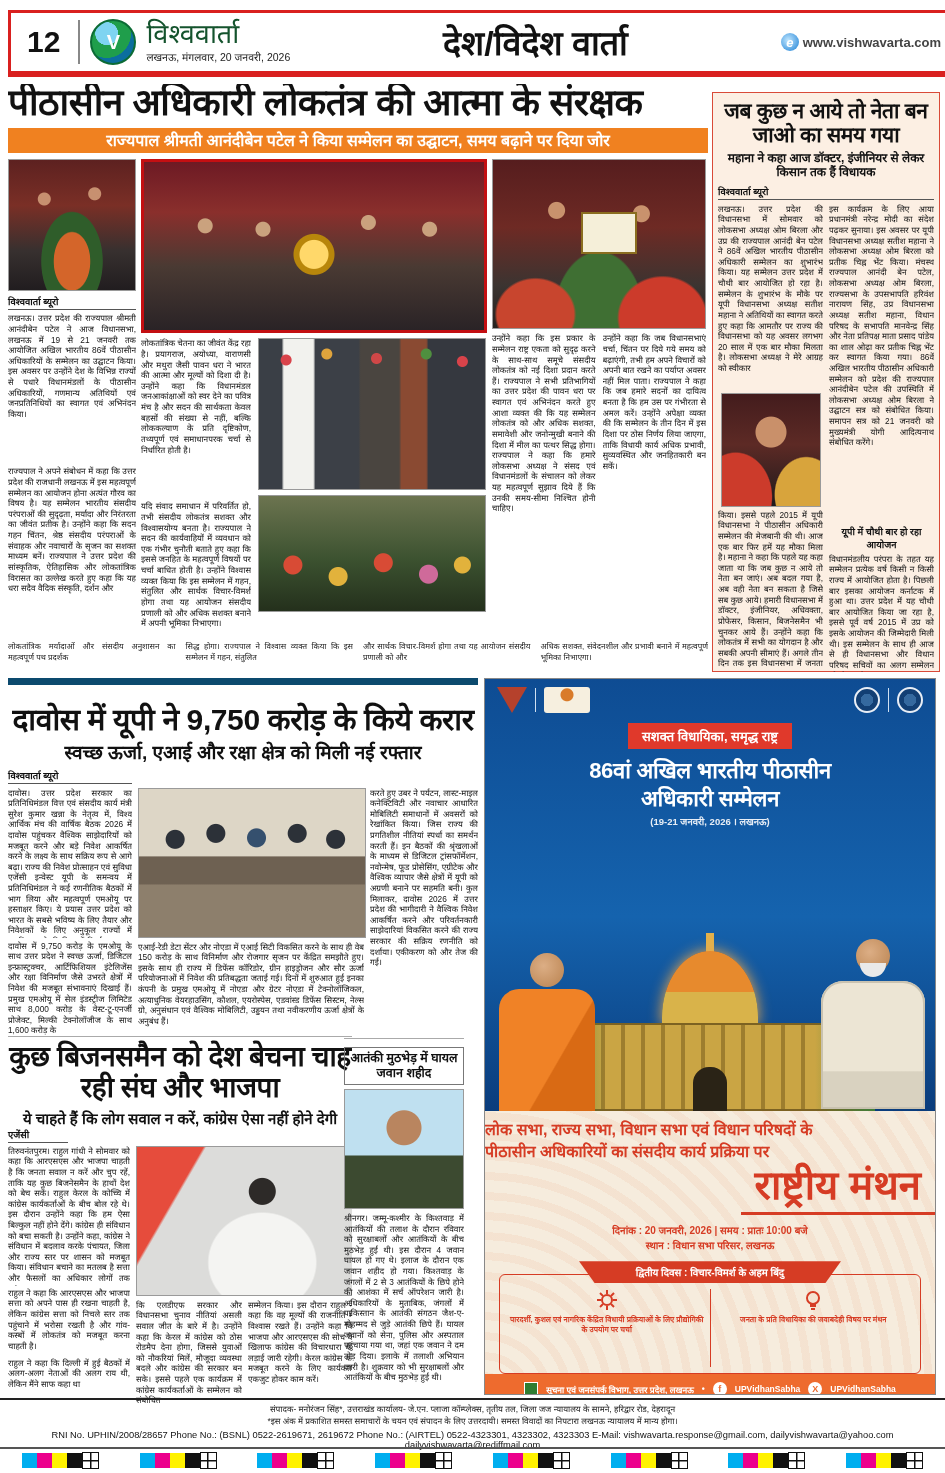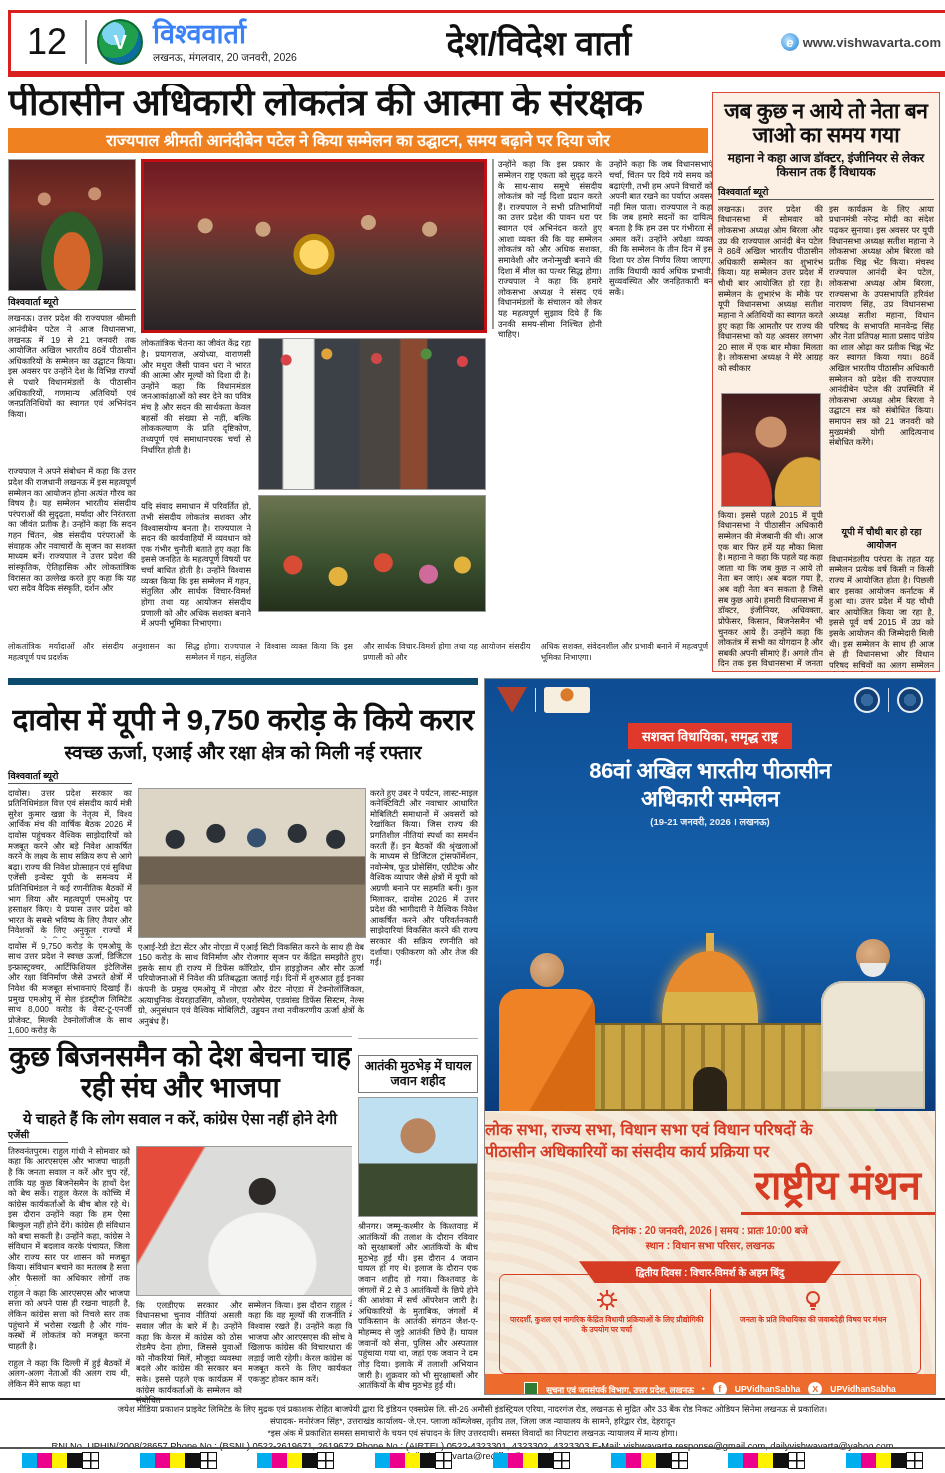--- a/index.html
+++ b/index.html
@@ -1,46 +1,46 @@
 <!DOCTYPE html>
 <html><head>
 <meta charset="utf-8">
 <style>
   html,body{margin:0;padding:0;background:#e9e9e9}
   .page{position:relative;width:945px;height:1473px;background:#fff;margin:0 auto;
         font-family:"Liberation Sans","DejaVu Sans",sans-serif;color:#111;overflow:hidden}
   
   .hd{position:absolute;left:8px;top:10px;width:922px;height:58px;border:3px solid #d9201f;
       border-bottom:6px solid #d9201f;display:flex;align-items:center;padding:0 8px;gap:10px}
-  .pageno{font-size:36px;font-weight:normal;line-height:1;padding:0 8px}
+  .pageno{font-size:30px;font-weight:bold;line-height:1;padding:0 8px}
   .hd-div{width:2px;height:44px;background:#888}
   .globe{width:42px;height:42px;border-radius:50%;
          background:radial-gradient(circle at 35% 30%,#7fd4f1 0 28%,#1f9e4b 29% 60%,#0b6e9e 61% 100%);
          display:flex;align-items:center;justify-content:center;color:#fff;font-weight:bold;font-size:20px;
          border:2px solid #0c6b35}
   .mast{display:flex;flex-direction:column;line-height:1}
-  .mast .nm{font-size:27px;font-weight:bold;color:#3b82f6}
+  .mast .nm{font-size:27px;font-weight:normal;color:#14532d}
   .mast .dt{font-size:10.5px;font-weight:normal;color:#222;margin-top:4px}
   .section-ttl{flex:1;text-align:center;font-size:34px;font-weight:bold;color:#111}
   .site{display:flex;align-items:center;gap:4px;font-size:13px;font-weight:bold;color:#444;text-decoration:none}
   .eicon{width:18px;height:18px;border-radius:50%;background:radial-gradient(circle at 40% 40%,#bfe6ff,#1b7fd4);
          color:#fff;font-weight:bold;font-style:italic;font-size:13px;display:flex;align-items:center;justify-content:center}
   
   .body{font-size:8.3px;line-height:1.28;text-align:justify;color:#151515;overflow:hidden}
   .byline{font-size:9.5px;font-weight:bold;border-bottom:1px solid #555;padding-bottom:1px;margin-bottom:3px}
   .ph{position:relative;border:1px solid #9a9a9a;overflow:hidden}
   
   .lead{position:absolute;left:8px;top:84px;width:700px;height:590px}
   .lead h1{margin:0;font-size:37px;font-weight:bold;line-height:1.05;white-space:nowrap;overflow:hidden;letter-spacing:-.5px}
   .lead .obar{margin-top:5px;background:#f08120;color:#fff;font-size:16px;font-weight:bold;
               text-align:center;padding:4px 0;line-height:1.1}
   .lead-media{display:flex;gap:5px;margin-top:6px;height:478px}
   .lcol{width:128px;flex:none}
   .ccol{width:346px;flex:none;display:flex;flex-direction:column;gap:5px}
-  .rcol{width:214px;flex:none;display:flex;flex-direction:row;gap:4px}
+  .rcol{width:214px;flex:none;display:flex;flex-direction:column;gap:4px}
   .crow{display:flex;gap:7px}
   .cap-strip{display:flex;gap:10px;margin-top:5px;height:30px;overflow:hidden}
   .cap-strip div{flex:1;font-size:8px;line-height:1.3;text-align:justify;color:#222}
   
   .p1{width:126px;height:130px;background:
       radial-gradient(circle at 28% 30%,#c79070 0 6px,transparent 7px),
       radial-gradient(circle at 68% 26%,#c79070 0 6px,transparent 7px),
       radial-gradient(ellipse at 50% 78%,#d4652a 0 20%,#2f5d2a 21% 34%,transparent 35%),
       linear-gradient(180deg,#5d2120 0%,#7a2f26 35%,#37302f 70%,#211d1f 100%)}
   .p2{width:340px;height:168px;border:3px solid #c30f12;background:
@@ -108,21 +108,21 @@
   .dv-c2 .two{display:flex;gap:6px;margin-top:4px;height:110px;overflow:hidden}
   .dv-c2 .two>div{flex:1}
   
   .rahul{position:absolute;left:8px;top:1036px;width:344px;height:356px;border-top:1px solid #aaa;padding-top:4px}
   .rahul h2{margin:0;font-size:28px;font-weight:bold;text-align:center;line-height:1.12;letter-spacing:-.4px}
   .rahul .sh{font-size:15px;font-weight:bold;text-align:center;margin-top:4px}
   .rahul .cols{display:flex;gap:6px;margin-top:2px;height:262px;overflow:hidden}
   .rh-right .two{display:flex;gap:6px;margin-top:4px;height:106px;overflow:hidden}
   .rh-right .two>div{flex:1}
   
-  .soldier{position:absolute;left:358px;top:1038px;width:120px;height:354px;border-top:1px solid #aaa;padding-top:16px}
+  .soldier{position:absolute;left:344px;top:1038px;width:120px;height:354px;border-top:1px solid #aaa;padding-top:8px}
   .soldier h3{margin:0;font-size:12.5px;font-weight:bold;text-align:center;border:1px solid #777;padding:3px 1px;line-height:1.2}
   
   .ad{position:absolute;left:484px;top:678px;width:452px;height:717px;border:1px solid #888;box-sizing:border-box;
       display:flex;flex-direction:column;overflow:hidden}
   .ad-blue{height:432px;background:linear-gradient(180deg,#0e4c93 0%,#1563ae 55%,#0a3c7c 100%);position:relative;flex:none}
   .ad-logos{display:flex;align-items:center;padding:8px 12px 0;gap:8px}
   .lgA{width:30px;height:26px;background:#b5412c;clip-path:polygon(0 0,100% 0,50% 100%);}
   .lgsep{width:1px;height:24px;background:#cfe0f2}
   .lgB{width:46px;height:26px;background:#f6efdf;border-radius:3px;
        background-image:radial-gradient(circle at 50% 30%,#d97b2a 0 6px,transparent 7px)}
@@ -390,21 +390,20 @@
       <span>सूचना एवं जनसंपर्क विभाग, उत्तर प्रदेश, लखनऊ</span>
       <span>•</span>
       <span class="soc">f</span>
       <span>UPVidhanSabha</span>
       <span class="soc">X</span>
       <span>UPVidhanSabha</span>
     </div>
   </div>
 
   <div class="pfooter">
-    <div class="l1">जयेश मीडिया प्रकाशन प्राइवेट लिमिटेड के लिए मुद्रक एवं प्रकाशक रोहित बाजपेयी द्वारा दि इंडियन एक्सप्रेस लि. सी-26 अमौसी इंडस्ट्रियल एरिया, नादरगंज रोड, लखनऊ से मुद्रित और 33 बैंक रोड निकट ओडियन सिनेमा लखनऊ से प्रकाशित।</div>
     <div class="l1">संपादक- मनोरंजन सिंह*, उत्तराखंड कार्यालय- जे.एन. प्लाजा कॉम्प्लेक्स, तृतीय तल, जिला जज न्यायालय के सामने, हरिद्वार रोड, देहरादून</div>
     <div class="l1">*इस अंक में प्रकाशित समस्त समाचारों के चयन एवं संपादन के लिए उत्तरदायी। समस्त विवादों का निपटारा लखनऊ न्यायालय में मान्य होगा।</div>
     <div class="l4">RNI No. UPHIN/2008/28657 Phone No.: (BSNL) 0522-2619671, 2619672 Phone No.: (AIRTEL) 0522-4323301, 4323302, 4323303  E-Mail: vishwavarta.response@gmail.com,  dailyvishwavarta@yahoo.com dailyvishwavarta@rediffmail.com</div>
   </div>
 
   <div class="colorbars">
     <div class="cg">
         <span style="background:#00aeef"></span>
         <span style="background:#ec008c"></span>
         <span style="background:#fff200"></span>

